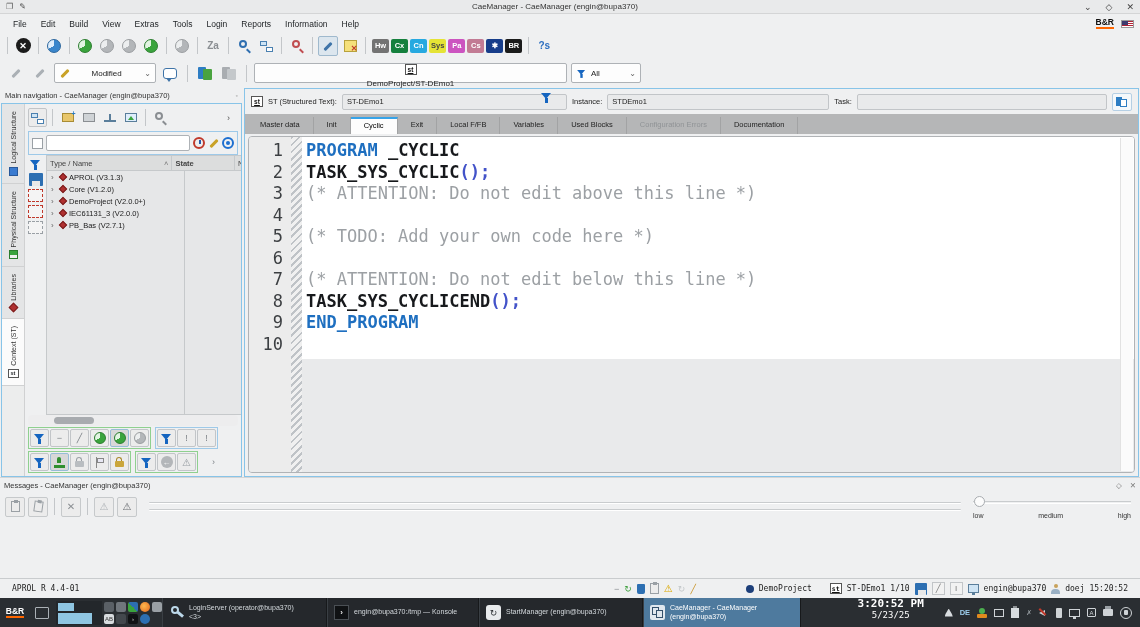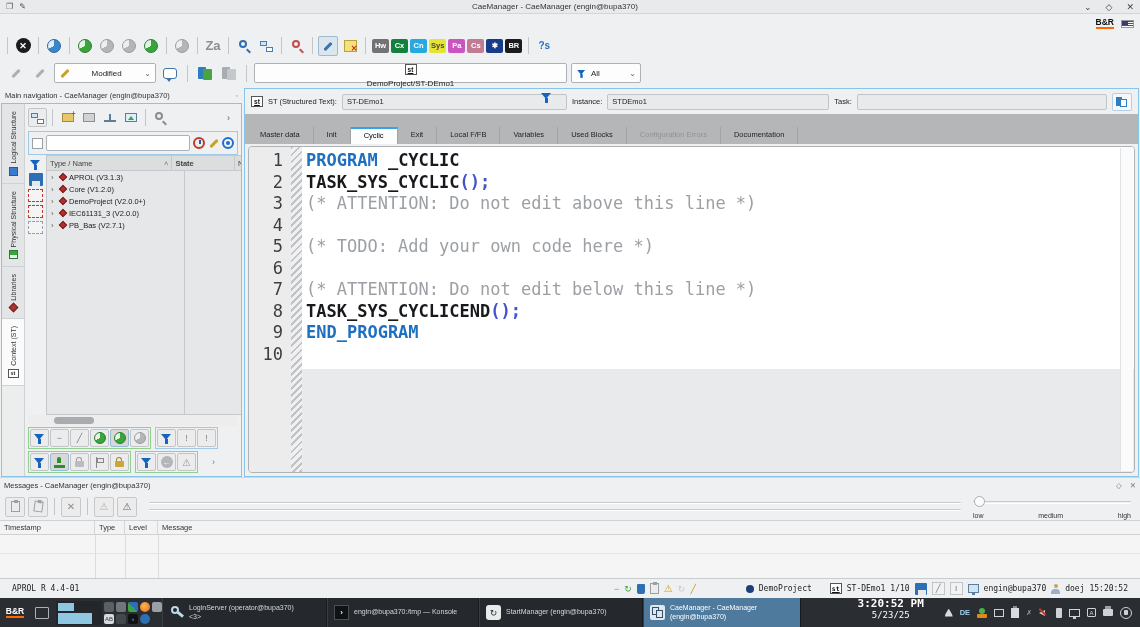--- a/index.html
+++ b/index.html
@@ -32,21 +32,21 @@
   .abort{width:15px;height:15px;border-radius:50%;background:#1b1b1b;color:#fff;font-size:9px;font-weight:bold;
          display:flex;align-items:center;justify-content:center;}
   .mag{width:13px;height:13px;position:relative;}
   .mag i{position:absolute;left:1px;top:1px;width:8px;height:8px;border:2px solid #2f6fb0;border-radius:50%;}
   .mag b{position:absolute;right:0;bottom:0;width:5px;height:2px;background:#2f6fb0;transform:rotate(45deg);}
   .treeic{width:13px;height:12px;position:relative;}
   .treeic i{position:absolute;left:0;top:1px;width:7px;height:5px;border:1px solid #4a80b0;background:#cfe4f4;}
   .treeic b{position:absolute;right:0;bottom:0;width:7px;height:5px;border:1px solid #4a80b0;background:#fff;}
   .note{width:13px;height:12px;background:#f5e07a;border:1px solid #b8a23c;position:relative;}
   .note u{position:absolute;right:-2px;bottom:-2px;color:#c0392b;font-size:8px;font-weight:bold;text-decoration:none;}
-  .za{font-size:13px;font-weight:bold;color:#8b8f93;}
+  .za{font-size:10px;font-weight:bold;color:#8b8f93;}
   .tb-badge{min-width:17px;height:14px;border-radius:2px;color:#fff;font-size:7.5px;font-weight:bold;
             display:inline-flex;align-items:center;justify-content:center;padding:0 2px;margin:0 1px;}
   .helpq{color:#2d6fc0;font-weight:bold;font-size:10px;}
   .pencil{width:12px;height:12px;position:relative;}
   .pencil i{position:absolute;left:1px;top:5px;width:10px;height:3px;background:#c9a227;transform:rotate(-45deg);border-radius:1px;}
   .pencil.gray i{background:#aab0b5;}
   .combo{height:20px;background:#fdfdfd;border:1px solid #aeb2b6;border-radius:2px;display:flex;align-items:center;
          padding:0 4px;gap:4px;font-size:8px;color:#222;}
   .combo .car{margin-left:auto;color:#666;font-size:8px;}
   .stchip{width:12px;height:11px;border:1px solid #555;background:#fff;font-size:6.5px;font-weight:bold;color:#111;
@@ -137,21 +137,21 @@
   
   .edpanel{flex:1;border:1px solid #88c4e8;display:flex;flex-direction:column;background:#eff0f1;min-width:0;}
   .ed-header{height:25px;display:flex;align-items:center;gap:5px;padding:0 6px;font-size:7.5px;color:#222;}
   .ed-field{height:16px;background:#e9eaeb;border:1px solid #c2c5c8;border-radius:2px;display:flex;align-items:center;
             padding:0 4px;font-size:7.5px;color:#222;}
   .f1{width:225px;}.f2{width:222px;}.f3{flex:1;}
   .ed-bookbtn{width:20px;height:18px;border:1px solid #b5cfe4;border-radius:2px;background:#f4f8fb;display:flex;align-items:center;justify-content:center;}
   .bookS{width:12px;height:10px;position:relative;}
   .bookS i{position:absolute;left:0;top:0;width:6px;height:9px;background:#2d7dc3;}
   .bookS b{position:absolute;left:4px;top:2px;width:7px;height:8px;background:#fff;border:1px solid #2d7dc3;}
-  .ed-tabs{height:30px;background:#b5b6b7;display:flex;align-items:flex-end;padding-left:2px;}
+  .ed-tabs{height:20px;background:#b5b6b7;display:flex;align-items:flex-end;padding-left:2px;}
   .etab{height:17px;line-height:16px;padding:0 13px;font-size:7.5px;color:#1f1f1f;background:#b5b6b7;border-right:1px solid #a2a3a4;}
   .etab.active{background:#fdfdfd;border-top:2px solid #36a3e8;line-height:14px;color:#000;}
   .etab.disabled{color:#909396;}
   .ed-wrap{flex:1;padding:2px 3px 3px;min-height:0;}
   .ed-box{height:100%;border:1px solid #b0b3b6;border-radius:4px;background:#e9eaeb;display:flex;overflow:hidden;}
   .gutter{width:42px;background:#ececec;text-align:right;padding:3px 8px 0 0;
           font-family:"DejaVu Sans Mono",monospace;font-size:17px;line-height:21.5px;color:#3c3f42;flex:0 0 auto;}
   .hatch{width:11px;background:repeating-linear-gradient(135deg,#bfc3c7 0 2px,#f0f0f0 2px 5px);flex:0 0 auto;}
   .codearea{flex:1;position:relative;background:#e9eaeb;min-width:0;}
   .codelines{background:#fff;padding:3px 0 0 4px;height:222px;font-family:"DejaVu Sans Mono",monospace;
@@ -264,20 +264,32 @@
     </div>
     <div class="tb-title">CaeManager - CaeManager (engin@bupa370)</div>
     <div class="tb-ctrls">
       <span>⌄</span>
       <span>◇</span>
       <span>✕</span>
     </div>
   </div>
 
   <div class="menubar">
+    <div id="menu-items" style="display:flex;">
+        <span class="menu-item">File</span>
+        <span class="menu-item">Edit</span>
+        <span class="menu-item">Build</span>
+        <span class="menu-item">View</span>
+        <span class="menu-item">Extras</span>
+        <span class="menu-item">Tools</span>
+        <span class="menu-item">Login</span>
+        <span class="menu-item">Reports</span>
+        <span class="menu-item">Information</span>
+        <span class="menu-item">Help</span>
+      </div>
     <div class="mb-right">
       <div class="brlogo">B&amp;R</div>
       <div class="flag">
           <i></i>
         </div>
     </div>
   </div>
 
   <div class="toolbar1">
     <div class="tsep"></div>
@@ -734,34 +746,20 @@
       <div class="slider">
         <div class="track"></div>
         <div class="handle"></div>
         <div class="labels">
           <span>low</span>
           <span>medium</span>
           <span>high</span>
         </div>
       </div>
     </div>
-    <div class="msg-table">
-      <div class="mt-head" id="mt-head">
-          <div class="mt-cell" style="width: 95px;">Timestamp</div>
-          <div class="mt-cell" style="width: 30px;">Type</div>
-          <div class="mt-cell" style="width: 33px;">Level</div>
-          <div class="mt-cell" style="flex: 1 1 0%; border-right: none;">Message</div>
-        </div>
-      <div class="mt-body">
-        <i style="left:95px;"></i>
-          <i style="left:125px;"></i>
-          <i style="left:158px;"></i>
-        <div class="rl"></div>
-      </div>
-    </div>
   </div>
 
   <div class="statusbar">
     <span>APROL R 4.4-01</span>
     <div class="sb-right">
       <span class="sb-ic">−</span>
       <span class="sb-ic" style="color:#3a9e3a;">↻</span>
       <div class="trash"></div>
       <div class="clip">
           <i></i>

